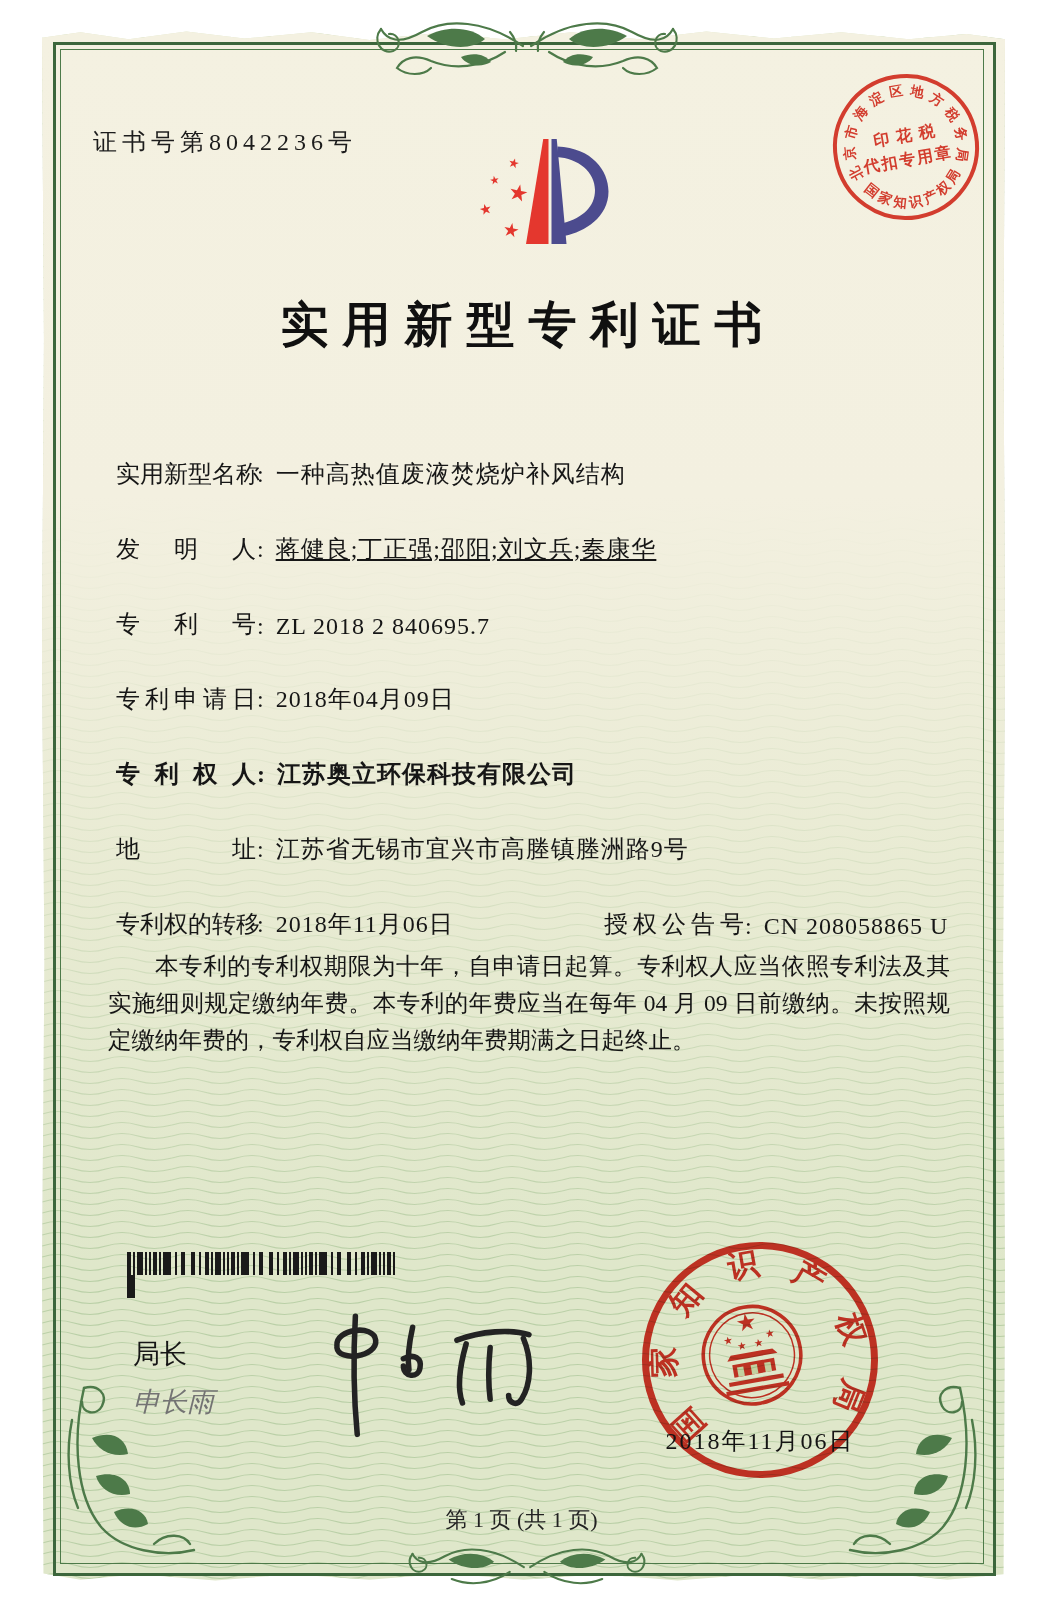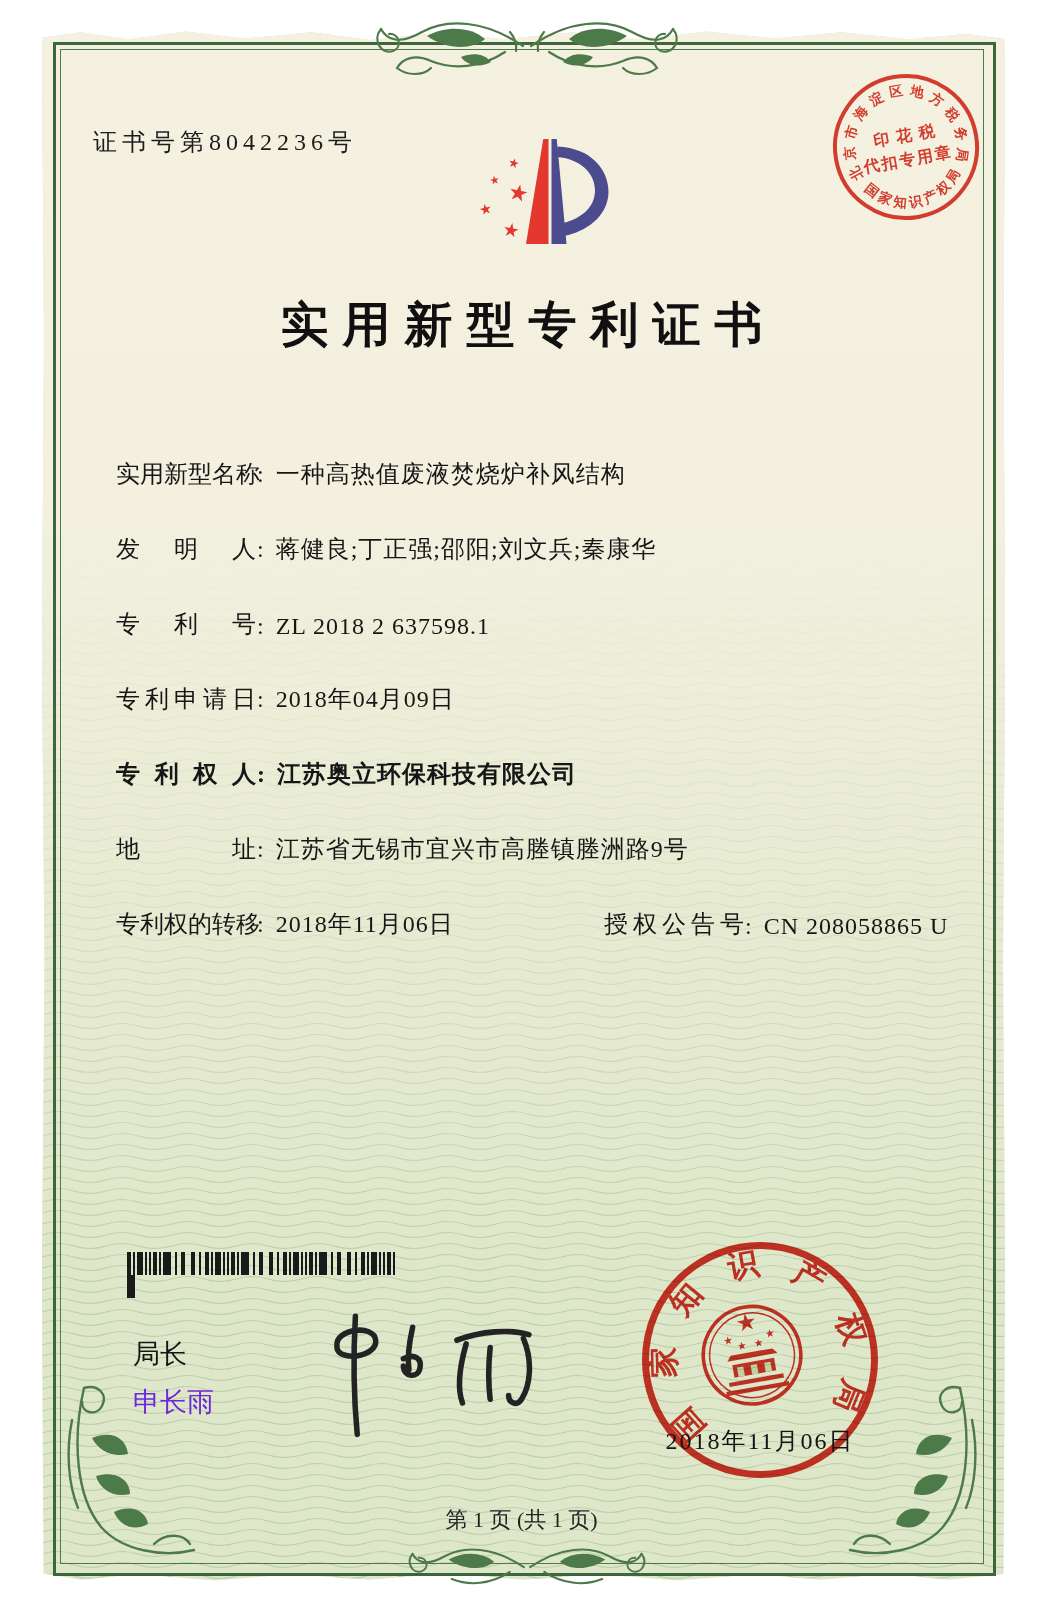--- a/index.html
+++ b/index.html
@@ -27,41 +27,41 @@
   
   .cert-no{position:absolute;left:93px;top:126px;font-size:24px;letter-spacing:5px;color:#1c1c1c;}
   .logo{position:absolute;left:436px;top:124px;width:180px;height:150px;}
   .title{
     position:absolute;left:53px;top:293px;width:937px;text-align:center;
     font-size:48px;font-weight:bold;letter-spacing:14px;color:#101010;text-indent:14px;
   }
   .fields{position:absolute;left:116px;top:0;width:860px;}
   .field-row{position:absolute;left:0;font-size:24px;color:#161616;white-space:nowrap;}
   .field-row:nth-of-type(1){top:458px;}
-  .field-row:nth-of-type(2){top:533px;}
+  .field-row:nth-of-type(2){top:533px;text-decoration:underline;}
   .field-row:nth-of-type(3){top:608px;}
   .field-row:nth-of-type(4){top:683px;}
   .field-row:nth-of-type(5){top:758px;font-weight:bold;}
   .field-row:nth-of-type(6){top:833px;}
   .field-row:nth-of-type(7){top:908px;}
   .f-label{display:inline-block;width:140px;text-align:justify;text-align-last:justify;vertical-align:bottom;}
   .f-colon{display:inline-block;margin:0 2px 0 1px;}
   .f-value{margin-left:10px;letter-spacing:1px;margin-top:32px;}
   .grant-no{position:absolute;left:488px;top:0;}
   .paragraphs{
     position:absolute;left:108px;top:948px;width:842px;
     font-size:23.5px;line-height:37px;color:#151515;text-align:justify;
   }
   .paragraphs p{margin:0;text-indent:2em;}
   
   .barcode{position:absolute;left:127px;top:1252px;width:275px;height:23px;font-size:0;}
   .barcode i{display:inline-block;height:100%;}
   .barcode .b{background:#1a1a1a;}
   .officer-title{position:absolute;left:133px;top:1336px;font-size:27px;color:#161616;font-family:"Liberation Sans","DejaVu Sans",sans-serif;}
-  .officer-name{position:absolute;left:133px;top:1384px;font-size:27px;color:#6d28d9;font-family:"Liberation Sans","DejaVu Sans",sans-serif;}
+  .officer-name{position:absolute;left:133px;top:1384px;font-size:27px;color:#737373;font-family:"Liberation Sans","DejaVu Sans",sans-serif;font-style:italic;}
   .signature{position:absolute;left:300px;top:1300px;width:240px;height:145px;}
   .footer-page{position:absolute;left:53px;top:1505px;width:937px;text-align:center;font-size:22px;color:#222;}
   
   .seal{position:absolute;left:642px;top:1242px;width:236px;height:236px;transform:rotate(-10deg);mix-blend-mode:multiply;}
   .seal-ring{position:absolute;left:0;top:0;width:222px;height:222px;border:7px solid #d8362b;border-radius:50%;}
   .circle-anchor{position:absolute;width:0;height:0;}
   .seal .circle-anchor{left:118px;top:118px;}
   .circ-ch{position:absolute;left:0;top:0;white-space:nowrap;}
   .seal .circ-ch{font-size:31px;font-weight:bold;color:#d8362b;}
   .emblem{position:absolute;left:58px;top:48px;}
@@ -176,38 +176,39 @@
 <div class="title">实用新型专利证书</div>
 
 <div class="fields">
   <div class="field-row">
     <span class="f-label">实用新型名称</span><span class="f-colon">:</span><span class="f-value">一种高热值废液焚烧炉补风结构</span>
   </div>
   <div class="field-row">
     <span class="f-label">发明人</span><span class="f-colon">:</span><span class="f-value">蒋健良;丁正强;邵阳;刘文兵;秦康华</span>
   </div>
   <div class="field-row">
-    <span class="f-label">专利号</span><span class="f-colon">:</span><span class="f-value">ZL 2018 2 637598.1</span>
+    <span class="f-label">专利号</span><span class="f-colon">:</span><span class="f-value">ZL 2018 2 840695.7</span>
   </div>
   <div class="field-row">
     <span class="f-label">专利申请日</span><span class="f-colon">:</span><span class="f-value">2018年04月09日</span>
   </div>
   <div class="field-row">
     <span class="f-label">专利权人</span><span class="f-colon">:</span><span class="f-value">江苏奥立环保科技有限公司</span>
   </div>
   <div class="field-row">
     <span class="f-label">地址</span><span class="f-colon">:</span><span class="f-value">江苏省无锡市宜兴市高塍镇塍洲路9号</span>
   </div>
   <div class="field-row">
     <span class="f-label">专利权的转移</span><span class="f-colon">:</span><span class="f-value">2018年11月06日</span>
     <span class="grant-no"><span class="f-label">授权公告号</span><span class="f-colon">:</span><span class="f-value">CN 208058865 U</span></span>
   </div>
 </div>
 
 <div class="paragraphs">
+  <p>本专利的专利权期限为十年，自申请日起算。专利权人应当依照专利法及其实施细则规定缴纳年费。本专利的年费应当在每年 04 月 09 日前缴纳。未按照规定缴纳年费的，专利权自应当缴纳年费期满之日起终止。</p>
 </div>
 
 <div class="barcode"><i class="b" style="width:4px"></i><i style="width:2px"></i><i class="b" style="width:2px"></i><i style="width:2px"></i><i class="b" style="width:6px"></i><i style="width:2px"></i><i class="b" style="width:2px"></i><i style="width:2px"></i><i class="b" style="width:2px"></i><i style="width:2px"></i><i class="b" style="width:4px"></i><i style="width:2px"></i><i class="b" style="width:2px"></i><i style="width:2px"></i><i class="b" style="width:8px"></i><i style="width:4px"></i><i class="b" style="width:2px"></i><i style="width:4px"></i><i class="b" style="width:4px"></i><i style="width:6px"></i><i class="b" style="width:4px"></i><i style="width:4px"></i><i class="b" style="width:2px"></i><i style="width:4px"></i><i class="b" style="width:4px"></i><i style="width:2px"></i><i class="b" style="width:2px"></i><i style="width:2px"></i><i class="b" style="width:6px"></i><i style="width:2px"></i><i class="b" style="width:2px"></i><i style="width:2px"></i><i class="b" style="width:2px"></i><i style="width:2px"></i><i class="b" style="width:4px"></i><i style="width:2px"></i><i class="b" style="width:2px"></i><i style="width:2px"></i><i class="b" style="width:8px"></i><i style="width:4px"></i><i class="b" style="width:2px"></i><i style="width:4px"></i><i class="b" style="width:4px"></i><i style="width:6px"></i><i class="b" style="width:4px"></i><i style="width:4px"></i><i class="b" style="width:2px"></i><i style="width:4px"></i><i class="b" style="width:4px"></i><i style="width:2px"></i><i class="b" style="width:2px"></i><i style="width:2px"></i><i class="b" style="width:6px"></i><i style="width:2px"></i><i class="b" style="width:2px"></i><i style="width:2px"></i><i class="b" style="width:2px"></i><i style="width:2px"></i><i class="b" style="width:4px"></i><i style="width:2px"></i><i class="b" style="width:2px"></i><i style="width:2px"></i><i class="b" style="width:8px"></i><i style="width:4px"></i><i class="b" style="width:2px"></i><i style="width:4px"></i><i class="b" style="width:4px"></i><i style="width:6px"></i><i class="b" style="width:4px"></i><i style="width:4px"></i><i class="b" style="width:2px"></i><i style="width:4px"></i><i class="b" style="width:4px"></i><i style="width:2px"></i><i class="b" style="width:2px"></i><i style="width:2px"></i><i class="b" style="width:6px"></i><i style="width:2px"></i><i class="b" style="width:2px"></i><i style="width:2px"></i><i class="b" style="width:2px"></i><i style="width:2px"></i><i class="b" style="width:4px"></i><i style="width:2px"></i><i class="b" style="width:2px"></i><i style="width:2px"></i><i class="b" style="width:8px"></i><i style="width:4px"></i></div>
 
 <div class="officer-title">局长</div>
 <div class="officer-name">申长雨</div>
 
 <svg class="signature" viewBox="0 0 260 150">
   <g fill="none" stroke="#232323" stroke-width="6" stroke-linecap="round" stroke-linejoin="round">
     <path d="M40 46 C 38 28 80 22 82 40 C 84 58 42 64 40 48"></path>

